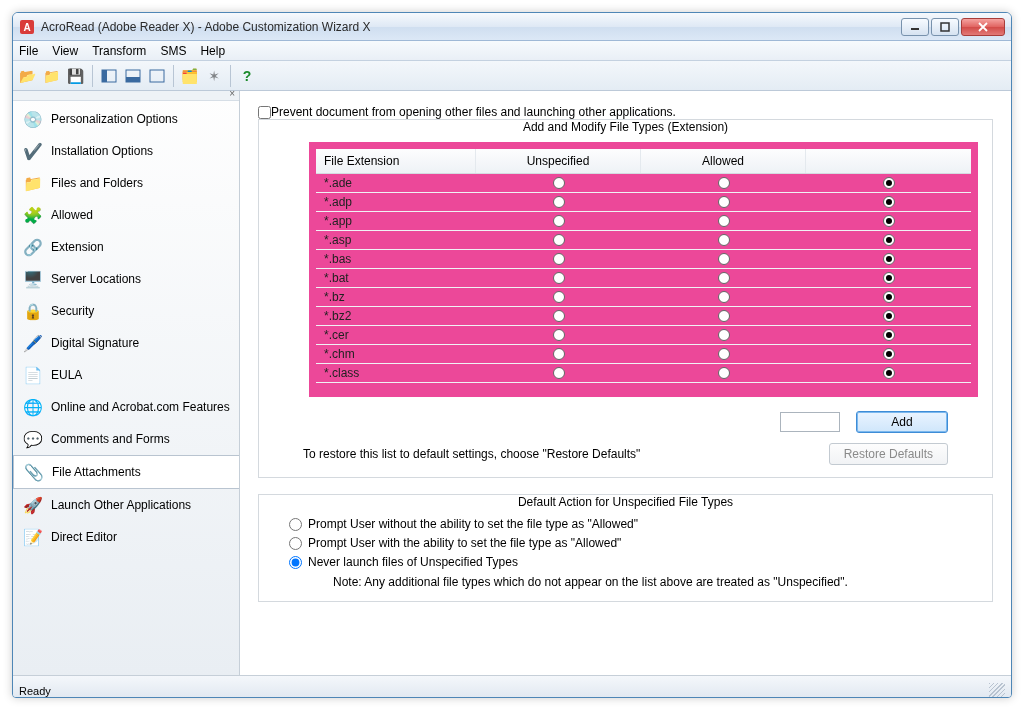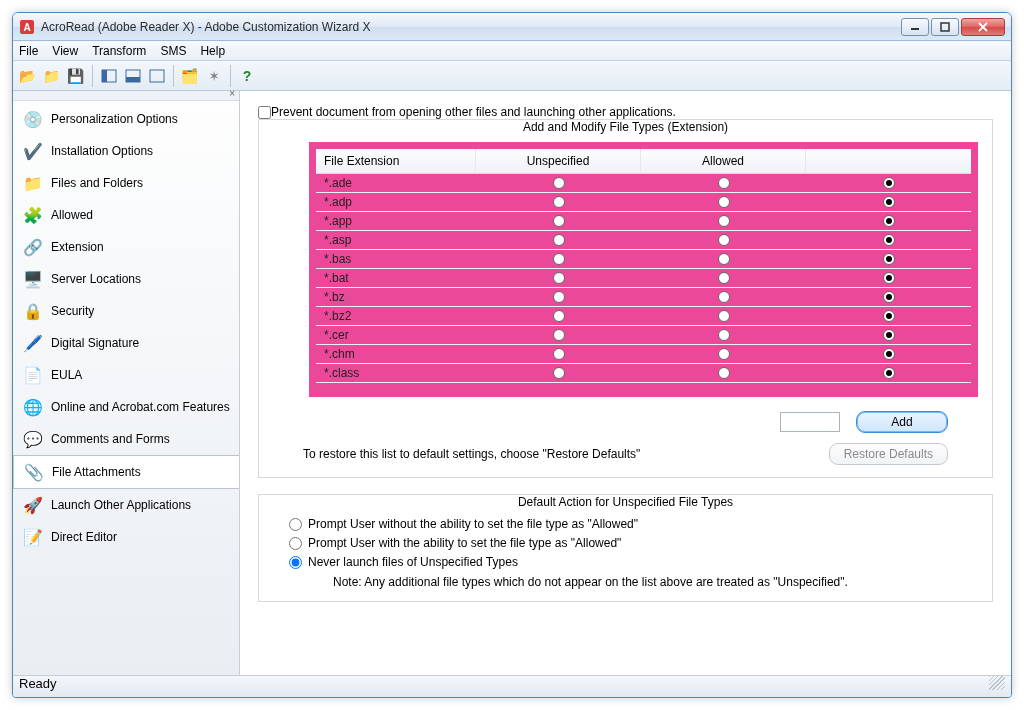--- a/index.html
+++ b/index.html
@@ -71,28 +71,28 @@
   .radio-dot.checked::after {
     content:""; position:absolute; inset:2px; background:#000; border-radius:50%;
   }
   .radio-row { display:flex; align-items:center; gap:6px; margin: 5px 0 5px 16px; }
   .note { margin: 6px 0 0 60px; font-size:12px; }
   .add-row { display:flex; align-items:center; gap:16px; margin-top:14px; padding: 0 30px; }
   .add-row input[type=text] {
     width: 60px; height: 20px; border:1px solid #abb4bd; padding:0 4px; margin-left:auto;
   }
   .btn {
-    height: 22px; border:1px solid #8a97a4; border-radius:9px; padding:0 14px; min-width:92px;
+    height: 22px; border:1px solid #8a97a4; border-radius:3px; padding:0 14px; min-width:92px;
     background:linear-gradient(#fefefe,#e7ecf1); cursor:default; font-size:12px;
   }
   .btn.primary { border-color:#3e8cd6; background:linear-gradient(#eaf4ff,#cfe6fb); box-shadow: 0 0 0 1px #7bb8ee inset; }
   .btn.disabled { color:#8a8a8a; border-color:#c3cad1; background:linear-gradient(#fdfdfd,#f1f3f5); }
   .restore-row { display:flex; align-items:center; gap:22px; margin-top:10px; padding: 0 30px; }
   .restore-row .spacer { flex:1; }
-  .statusbar { height: 22px; border-top:1px solid #c6cfd8; background:linear-gradient(#f4f7fb,#e2e9f1); display:flex; align-items:flex-start; padding:0 6px; font-size:13px; }
+  .statusbar { height: 22px; border-top:1px solid #c6cfd8; background:linear-gradient(#f4f7fb,#e2e9f1); display:flex; align-items:flex-end; padding:0 6px; font-size:11px; }
   .statusbar .grip { width:16px; height:14px; background:
      repeating-linear-gradient(135deg,#b8c3d0 0,#b8c3d0 1px,transparent 1px,transparent 3px); margin-left:auto; }
 </style>
 </head>
 <body>
 
 <div class="outer-shadow">
 <div class="window">
   <div class="titlebar">
     <span class="app-icon">

